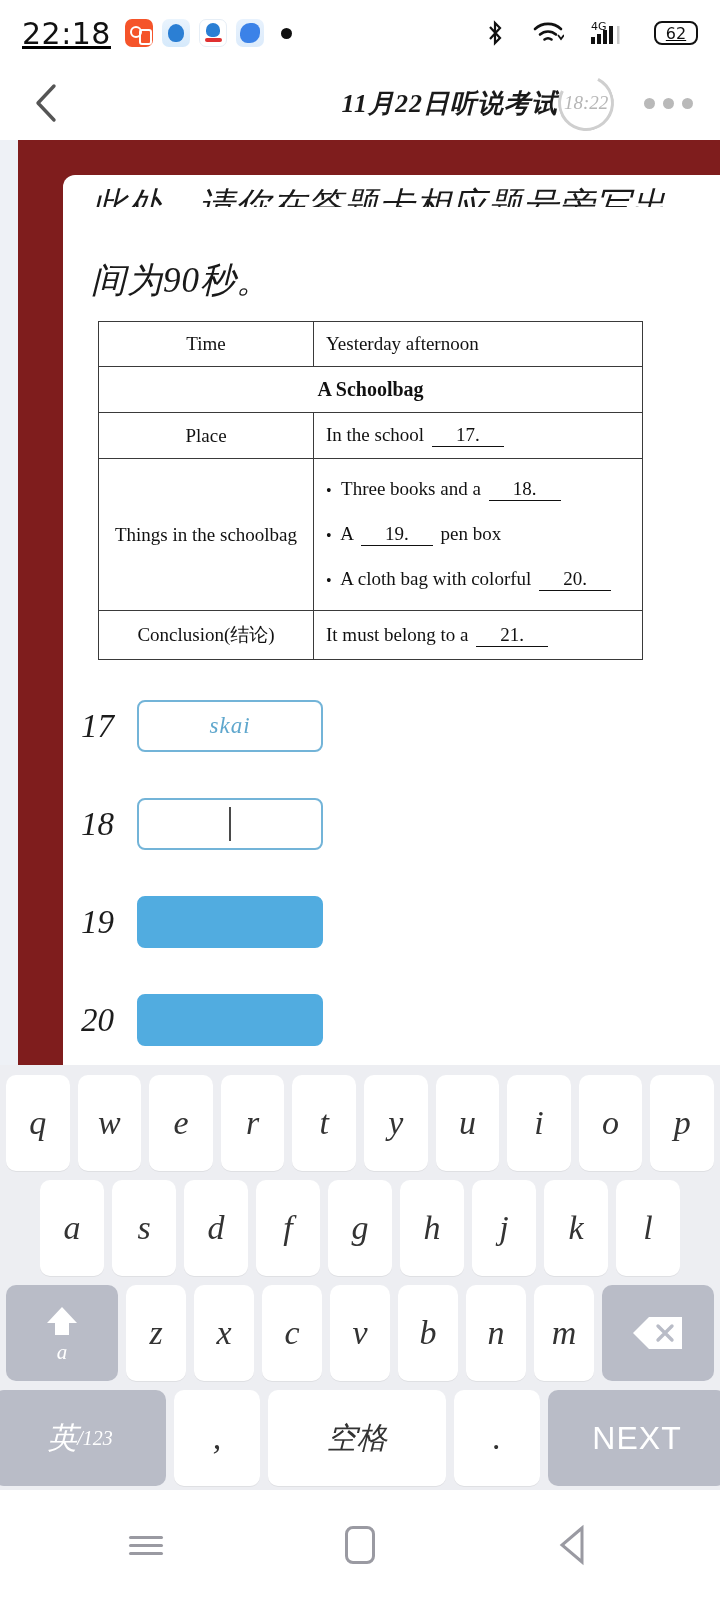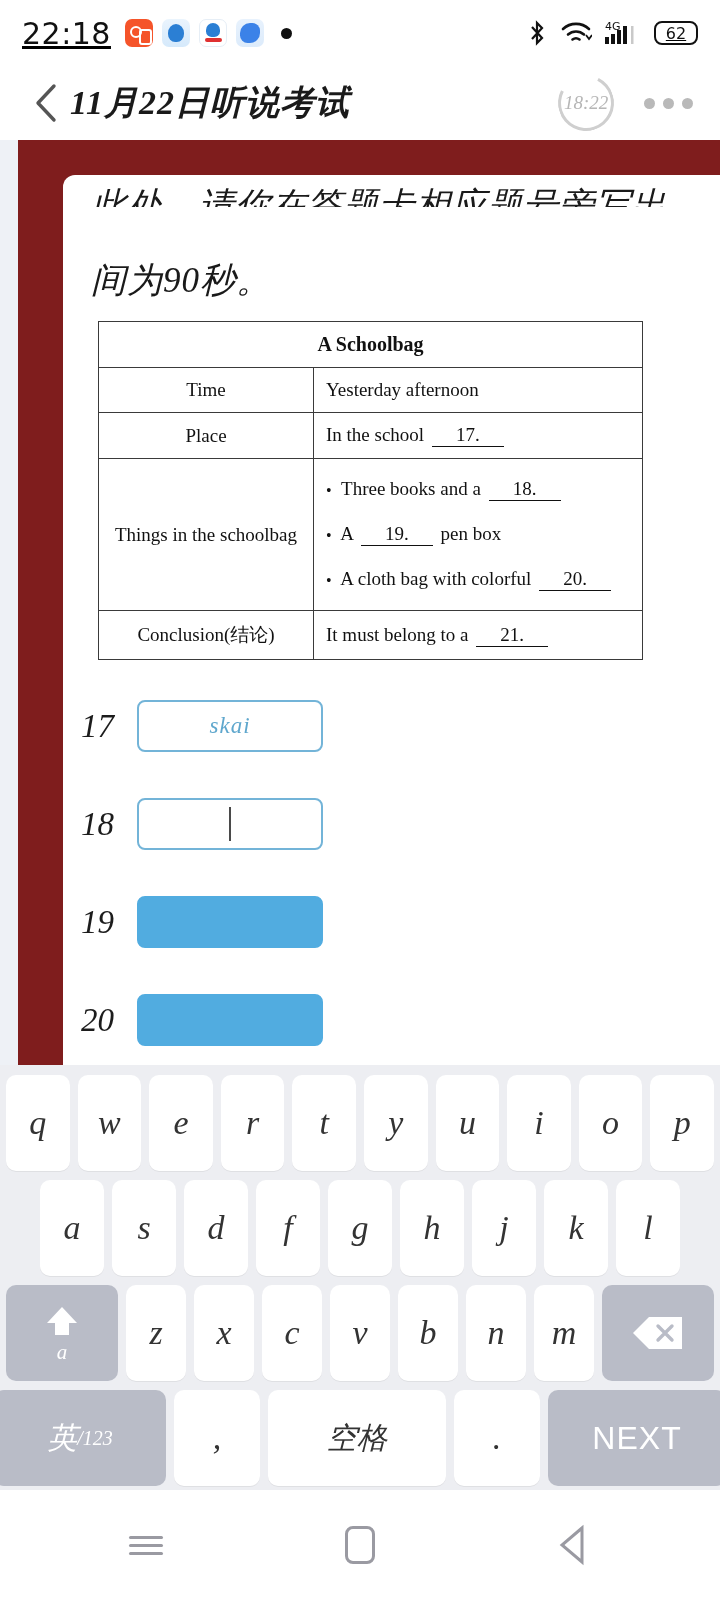--- a/index.html
+++ b/index.html
@@ -46,36 +46,36 @@
   .ai-baidu::after {
     content:""; position:absolute; left:5px; bottom:4px; width:17px; height:4px;
     background:#e03131; border-radius:2px;
   }
   .ai-blue { background: linear-gradient(#e8f2fd,#dcebfb); position: relative; }
   .ai-blue::after {
     content:""; position:absolute; left:4px; top:4px; width:20px; height:20px;
     background:#3b82e8; border-radius:50% 38% 50% 38%;
   }
   .sb-dot { width: 11px; height: 11px; background: #111; border-radius: 50%; margin-left: 8px; }
-  .sb-right { margin-left: auto; display: flex; align-items: center; gap: 13px; }
+  .sb-right { margin-left: auto; display: flex; align-items: center; gap: 27px; }
   .sb-right svg { display: block; }
   .battery {
     width: 44px; height: 24px; border: 2.5px solid #111; border-radius: 8px;
     display: flex; align-items: center; justify-content: center;
     font-size: 16px; color: #111; font-family: "DejaVu Sans", sans-serif;
   }
 
   
   .titlebar {
     position: absolute; top: 66px; left: 0; width: 720px; height: 74px;
     background: #ffffff; display: flex; align-items: center; padding: 0 24px;
   }
   .back-btn { width: 46px; height: 46px; display:flex; align-items:center; justify-content:center; }
   .page-title {
-    flex: 1; text-align: left; font-size: 34px; color: #262626;
+    flex: 1; text-align: right; font-size: 26px; color: #262626;
     font-family: "Liberation Serif", serif; font-style: italic; font-weight: 700;
     letter-spacing: 1px;
   }
   .timer-ring {
     width: 56px; height: 56px; border-radius: 50%;
     border: 3px solid #cfcfcf; border-top-color: transparent;
     display:flex; align-items:center; justify-content:center;
     transform: rotate(-18deg);
     margin-right: 26px;
   }
@@ -240,25 +240,25 @@
 
       <div class="instr hw">
         <span class="clip">此处，请你在答题卡相应题号旁写出</span>
         <br>
         <span>间为90秒。</span>
       </div>
 
       <table class="q-table">
         <tbody>
             <tr>
-          <td colspan="2" class="tbl-title">A Schoolbag</td>
+          <td class="c-left">Time</td>
+          <td>Yesterday afternoon</td>
         </tr>
         <tr>
-          <td class="c-left">Time</td>
-          <td>Yesterday afternoon</td>
+          <td colspan="2" class="tbl-title">A Schoolbag</td>
         </tr>
         <tr>
           <td class="c-left">Place</td>
           <td>
             <span>In the school</span>
             <span class="blank">17.</span>
           </td>
         </tr>
         <tr>
           <td class="c-left">Things in the schoolbag</td>

